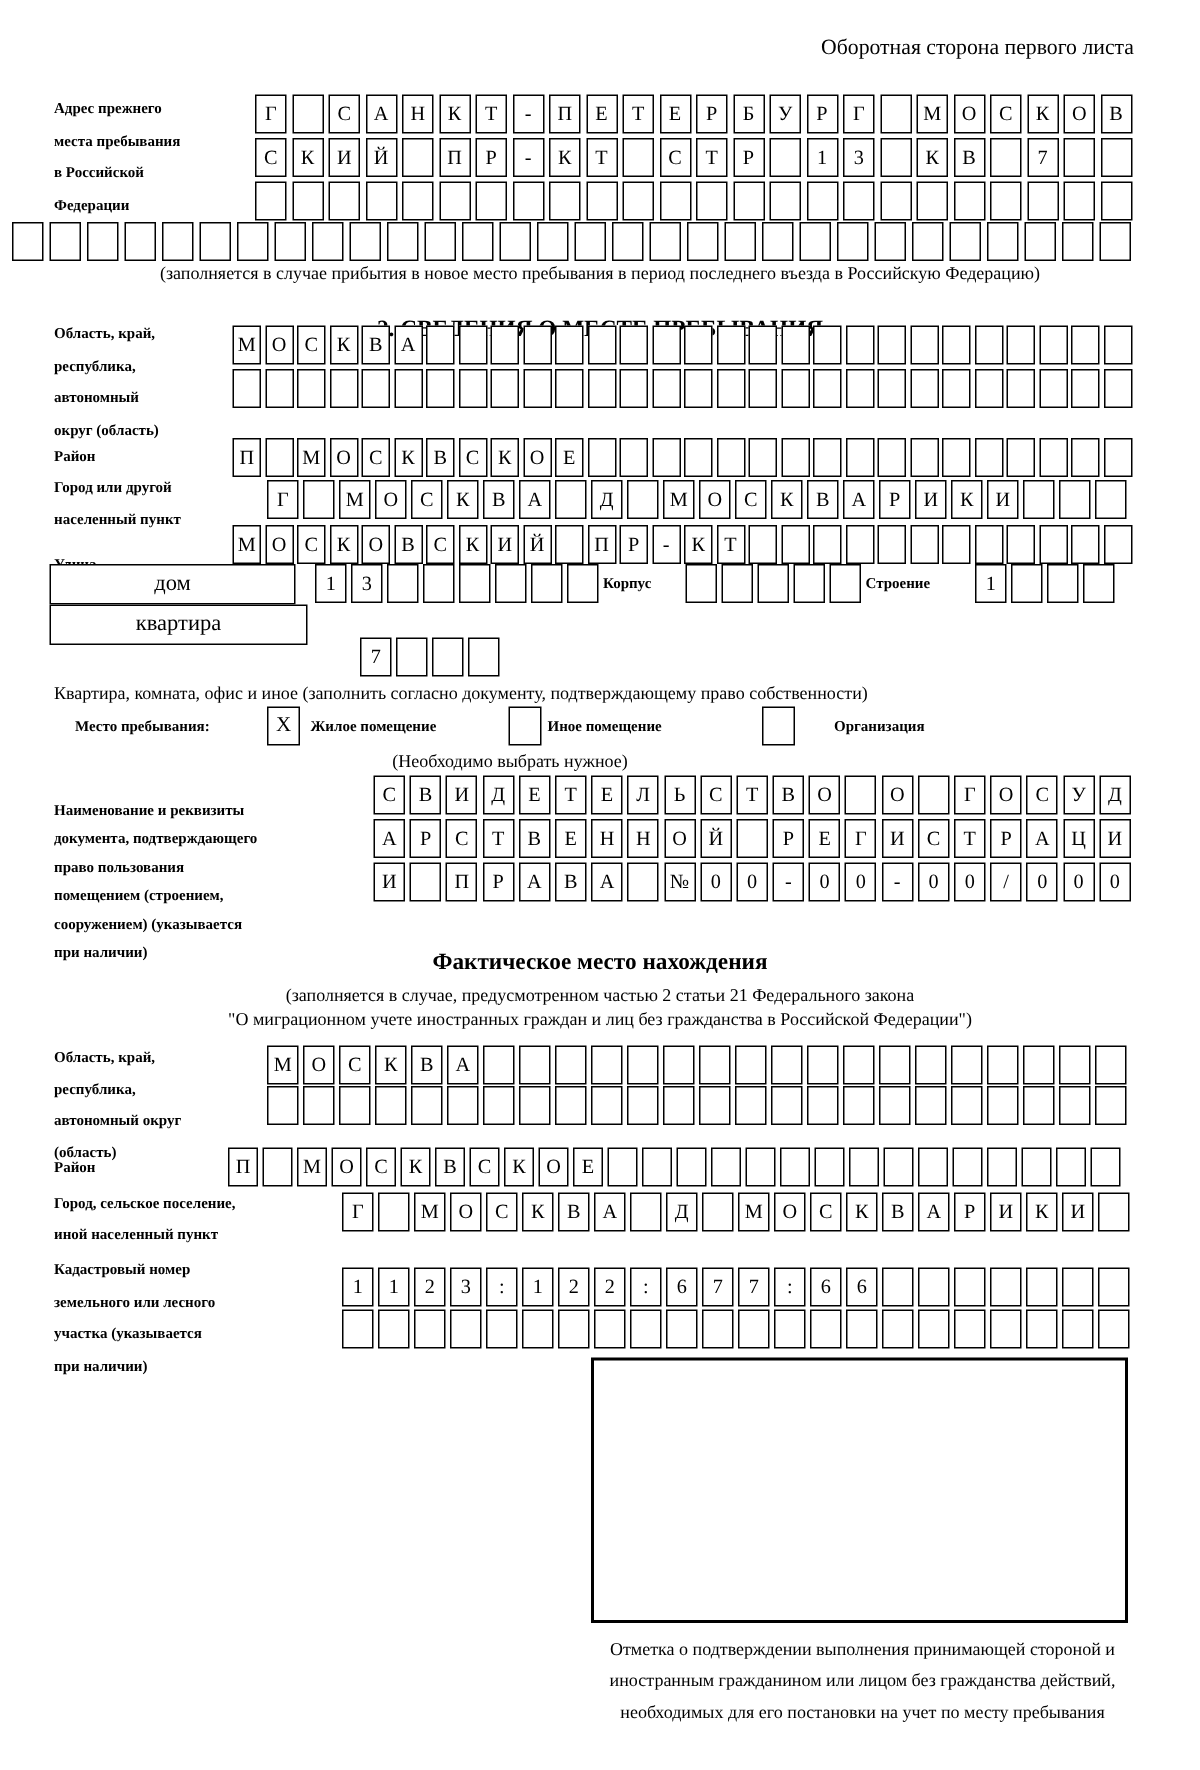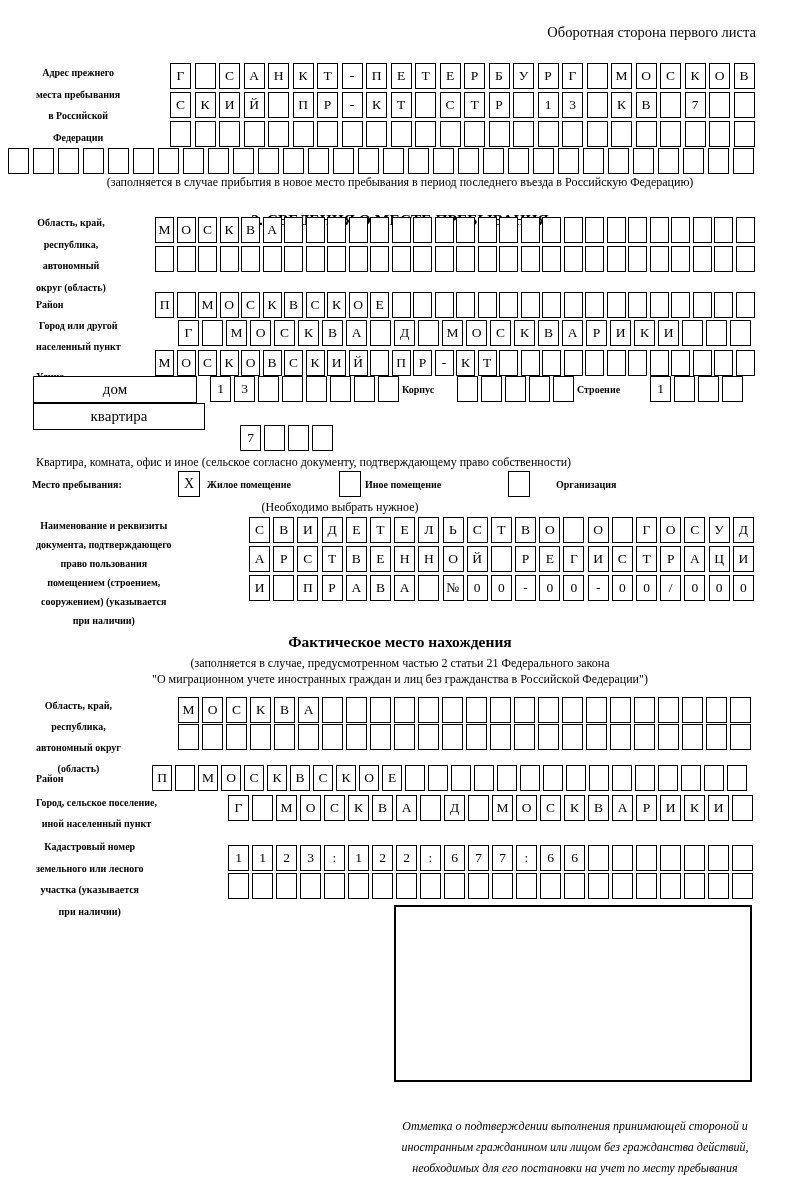--- a/index.html
+++ b/index.html
@@ -1,18 +1,18 @@
 <!DOCTYPE html>
 <html><head>
 <meta charset="utf-8">
 <style>
   html,body{margin:0;padding:0;background:#fff;}
   #page{position:relative;width:800px;height:1180px;background:#fff;color:#000;
         font-family:"Liberation Serif","DejaVu Serif",serif;overflow:hidden;}
-  .abs{position:absolute;text-align:center;}
+  .abs{position:absolute;}
   .lbl{font-size:10px;line-height:21.5px;white-space:pre-line;font-weight:bold;}
   .note{font-size:12px;}
   .center{left:0;width:800px;text-align:center;}
   .title{font-size:15.5px;font-weight:bold;}
   .row{position:absolute;display:flex;}
   .cell{box-sizing:border-box;flex:0 0 auto;border:1.7px solid #000;height:26px;
         display:flex;align-items:center;justify-content:center;font-size:13.5px;background:#fff;}
   .r-a{left:170px;gap:3.5px;}  .r-a .cell{width:21px;}
   .r-full{left:8px;gap:4px;}   .r-full .cell{width:21px;}
   .r-b{left:155px;gap:2.5px;}  .r-b .cell{width:19px;}
@@ -337,32 +337,32 @@
       <div class="cell"></div>
     </div>
 
   <div class="widebox" style="left:33px;top:403px;width:172px;text-align:right;">квартира</div>
   <div class="row r-h" style="left:240px;top:425px;">
       <div class="cell">7</div>
       <div class="cell"></div>
       <div class="cell"></div>
       <div class="cell"></div>
     </div>
-  <div class="abs note" style="left:36px;top:455px;">Квартира, комната, офис и иное (сельское согласно документу, подтверждающему право собственности)</div>
-
-  <div class="abs lbl" style="left:32px;top:474px;">Место пребывания:</div>
+  <div class="abs note" style="left:36px;top:455px;">Квартира, комната, офис и иное (заполнить согласно документу, подтверждающему право собственности)</div>
+
+  <div class="abs lbl" style="left:50px;top:474px;">Место пребывания:</div>
   <div class="cb" style="left:178px;top:471px;">X</div>
   <div class="abs lbl" style="left:207px;top:474px;">Жилое помещение</div>
   <div class="cb" style="left:339px;top:471px;"></div>
   <div class="abs lbl" style="left:365px;top:474px;">Иное помещение</div>
   <div class="cb" style="left:508px;top:471px;"></div>
   <div class="abs lbl" style="left:556px;top:474px;">Организация</div>
   <div class="abs note" style="left:140px;top:500px;width:400px;text-align:center;">(Необходимо выбрать нужное)</div>
 
-  <div class="abs lbl" style="left:36px;top:516px;line-height:19px;">Наименование и реквизиты
+  <div class="abs lbl" style="left:36px;top:531px;line-height:19px;">Наименование и реквизиты
 документа, подтверждающего
 право пользования
 помещением (строением,
 сооружением) (указывается
 при наличии)</div>
   <div class="row r-doc" style="top:517px;">
       <div class="cell">С</div>
       <div class="cell">В</div>
       <div class="cell">И</div>
       <div class="cell">Д</div>
@@ -596,15 +596,15 @@
       <div class="cell"></div>
       <div class="cell"></div>
       <div class="cell"></div>
       <div class="cell"></div>
       <div class="cell"></div>
       <div class="cell"></div>
       <div class="cell"></div>
     </div>
 
   <div class="bigbox" style="left:394px;top:905px;width:358px;height:177px;"></div>
-  <div class="abs note" style="left:386px;top:1116px;width:378px;text-align:center;line-height:21px;font-style:italic;">Отметка о подтверждении выполнения принимающей стороной и иностранным гражданином или лицом без гражданства действий, необходимых для его постановки на учет по месту пребывания</div>
+  <div class="abs note" style="left:386px;top:1089px;width:378px;text-align:center;line-height:21px;">Отметка о подтверждении выполнения принимающей стороной и иностранным гражданином или лицом без гражданства действий, необходимых для его постановки на учет по месту пребывания</div>
 
 </div>
 
 </body></html>

